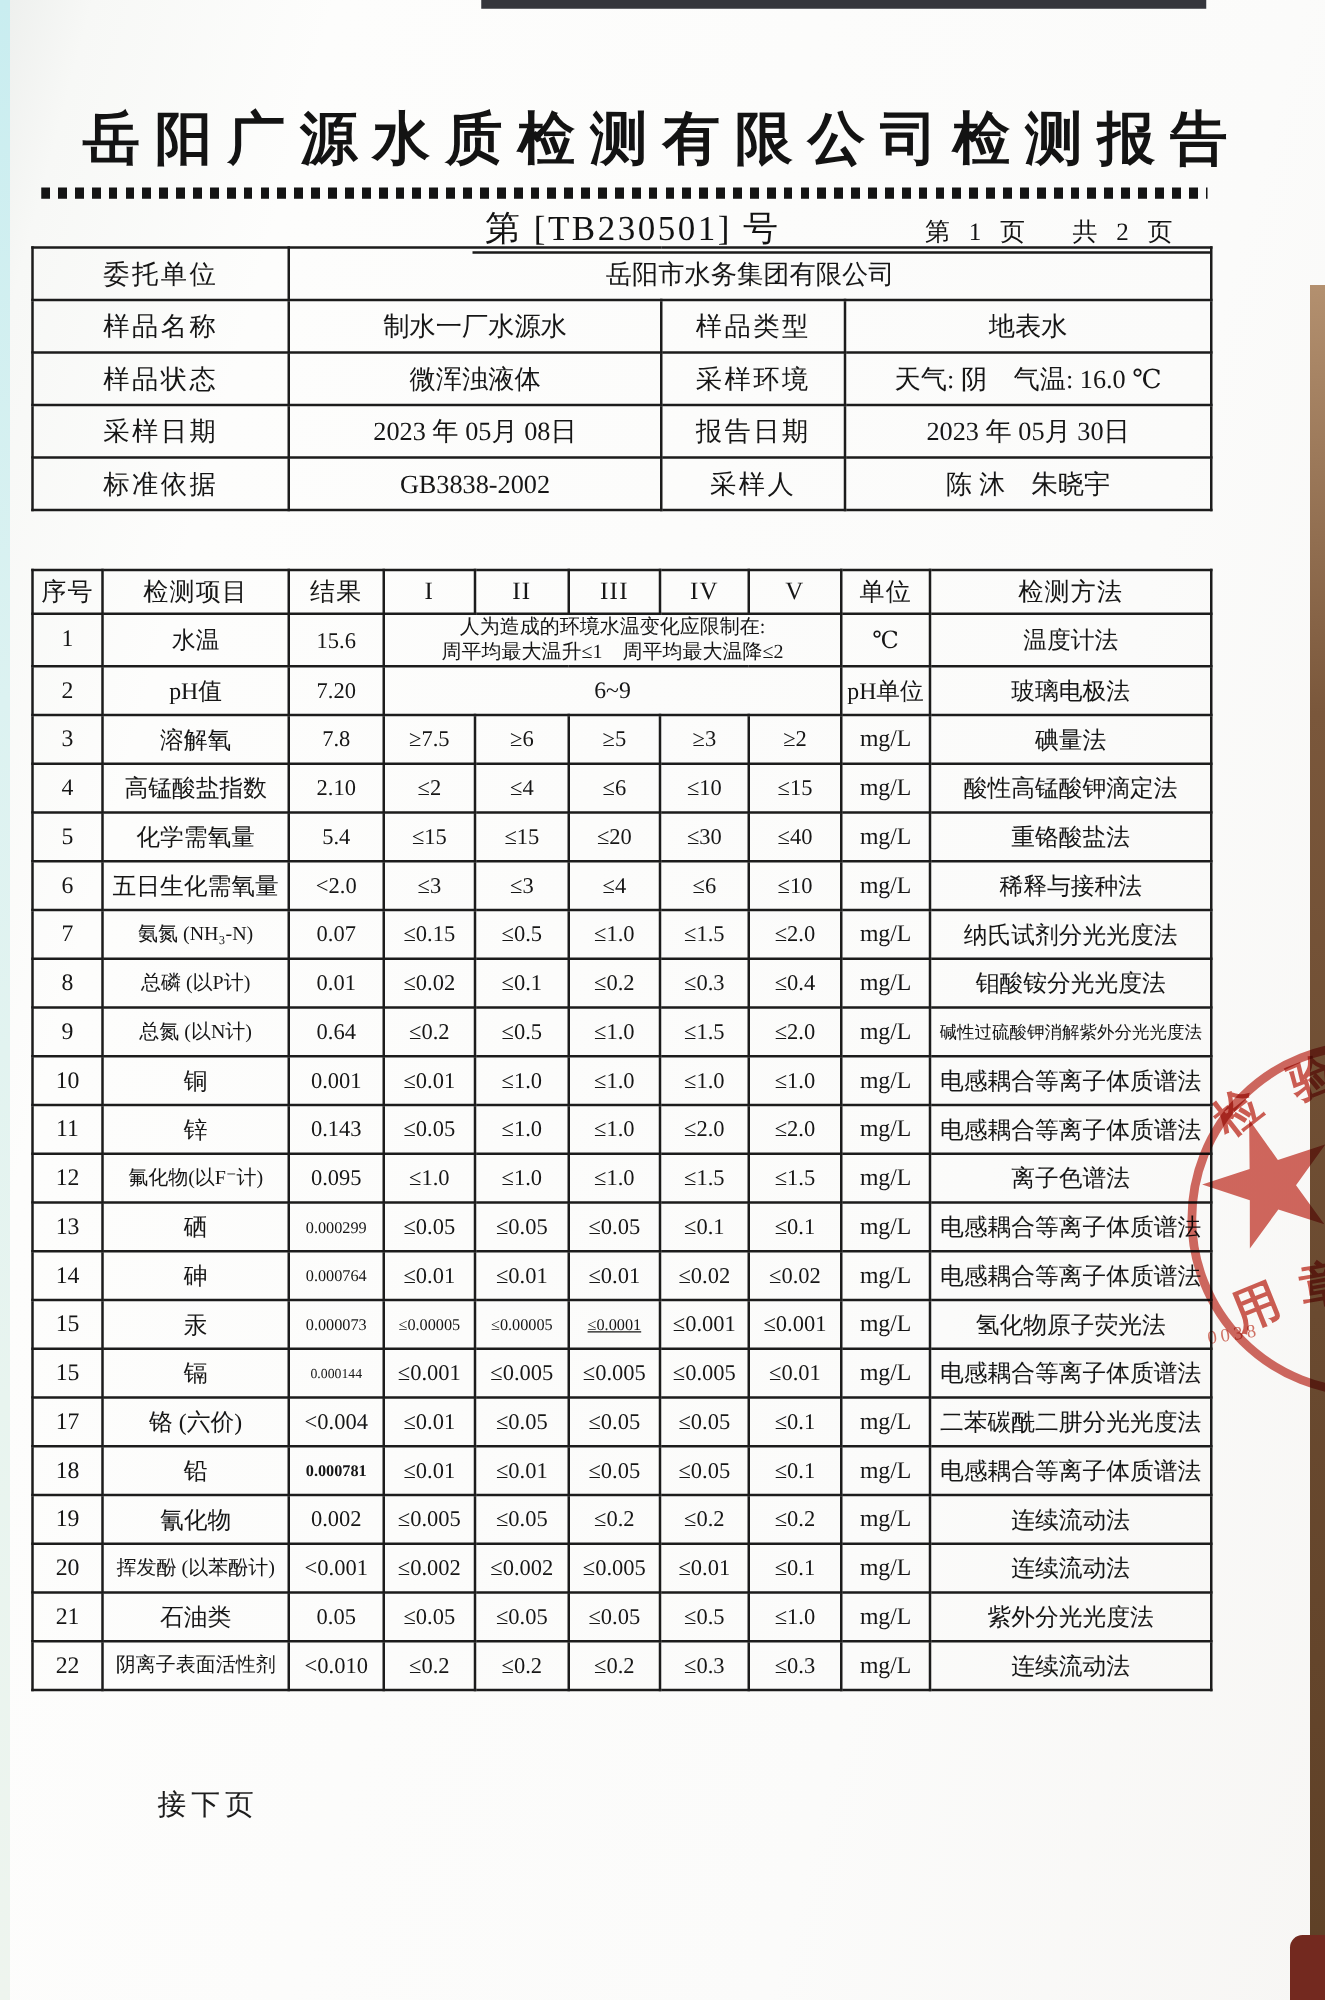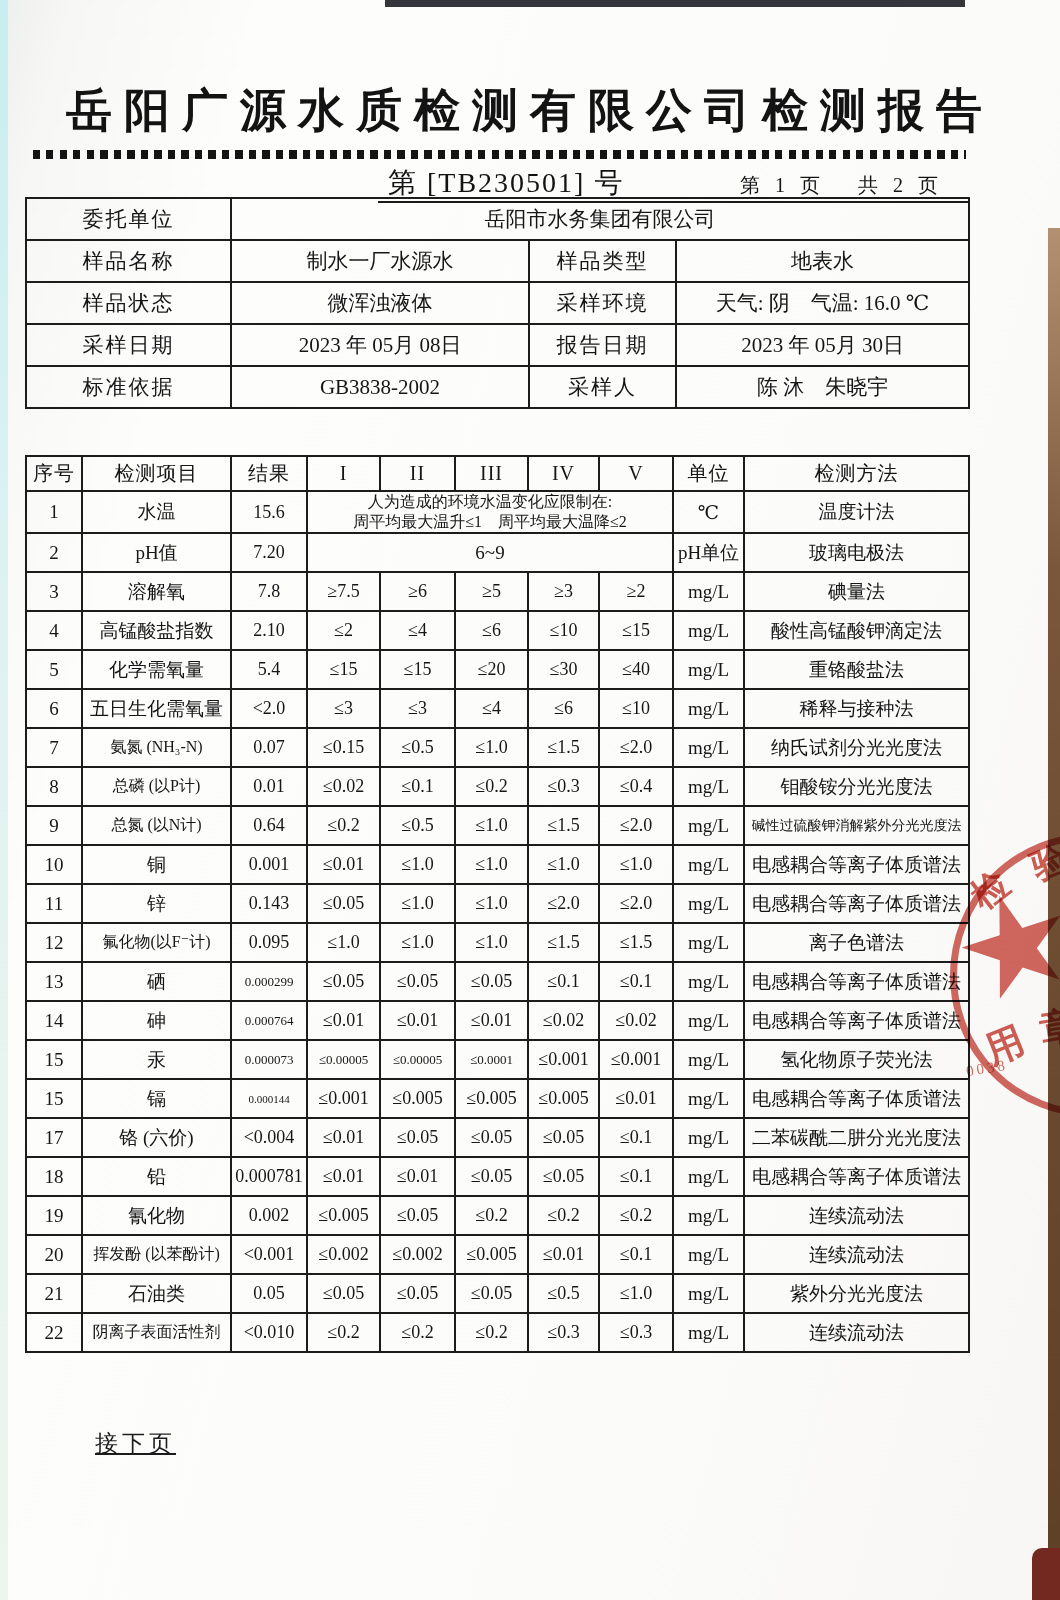--- a/index.html
+++ b/index.html
@@ -47,21 +47,21 @@
   #info-table td{height:40px;font-size:21px;}
   #info-table .lbl{letter-spacing:2px;}
   #main-table{top:455px;width:943px;}
   #main-table th{height:33px;font-size:20px;letter-spacing:1px;}
   #main-table td{height:37px;font-size:19px;}
   #main-table td.c-res,#main-table td.c-lim{font-size:18px;}
   tr.tall td{height:52px;}
   .merged-small{font-size:16px;line-height:20px;}
   .c-method{font-size:18px;margin-left:26px;}
 
-  .footer-note{position:absolute;left:95px;top:1428px;font-size:23px;letter-spacing:4px;color:#1c1c1c;text-decoration:underline;}
+  .footer-note{position:absolute;left:126px;top:1428px;font-size:23px;letter-spacing:4px;color:#1c1c1c;}
 
   
   .stamp{position:absolute;mix-blend-mode:multiply;color:rgba(197,58,46,.82);}
   .stamp-ring{left:950px;top:833px;width:270px;height:270px;border-radius:50%;
     border:7px solid rgba(193,55,44,.75);}
   .stamp-star{left:962px;top:893px;width:108px;height:108px;background:rgba(199,62,50,.78);
     transform:rotate(-18deg);
     clip-path:polygon(50% 0%,61% 35%,98% 35%,68% 57%,79% 91%,50% 70%,21% 91%,32% 57%,2% 35%,39% 35%);}
   .stamp-char{font-weight:700;}
   .stamp-top{left:972px;top:866px;font-size:36px;transform:rotate(-38deg);}
@@ -318,21 +318,21 @@
           <td class="c-lim">≤0.02</td>
           <td class="c-unit">mg/L</td>
           <td class="c-method">电感耦合等离子体质谱法</td>
         </tr>
         <tr>
           <td class="c-no">15</td>
           <td class="c-item">汞</td>
           <td class="c-res" style="font-size: 13px; margin-left: 39px;">0.000073</td>
           <td class="c-lim" style="font-size: 13px;">≤0.00005</td>
           <td class="c-lim" style="font-size: 13px;">≤0.00005</td>
-          <td class="c-lim" style="font-size: 13px;">≤0.0001</td>
+          <td class="c-lim" style="font-size: 13px; text-decoration: underline;">≤0.0001</td>
           <td class="c-lim">≤0.001</td>
           <td class="c-lim">≤0.001</td>
           <td class="c-unit">mg/L</td>
           <td class="c-method">氢化物原子荧光法</td>
         </tr>
         <tr>
           <td class="c-no">15</td>
           <td class="c-item">镉</td>
           <td class="c-res" style="font-size: 11px;">0.000144</td>
           <td class="c-lim">≤0.001</td>
@@ -351,21 +351,21 @@
           <td class="c-lim">≤0.05</td>
           <td class="c-lim">≤0.05</td>
           <td class="c-lim">≤0.05</td>
           <td class="c-lim">≤0.1</td>
           <td class="c-unit">mg/L</td>
           <td class="c-method">二苯碳酰二肼分光光度法</td>
         </tr>
         <tr>
           <td class="c-no">18</td>
           <td class="c-item">铅</td>
-          <td class="c-res" style="font-size: 18px;">0.000781</td>
+          <td class="c-res" style="font-size: 13px; font-weight: bold;">0.000781</td>
           <td class="c-lim">≤0.01</td>
           <td class="c-lim">≤0.01</td>
           <td class="c-lim">≤0.05</td>
           <td class="c-lim">≤0.05</td>
           <td class="c-lim">≤0.1</td>
           <td class="c-unit">mg/L</td>
           <td class="c-method">电感耦合等离子体质谱法</td>
         </tr>
         <tr>
           <td class="c-no">19</td>

